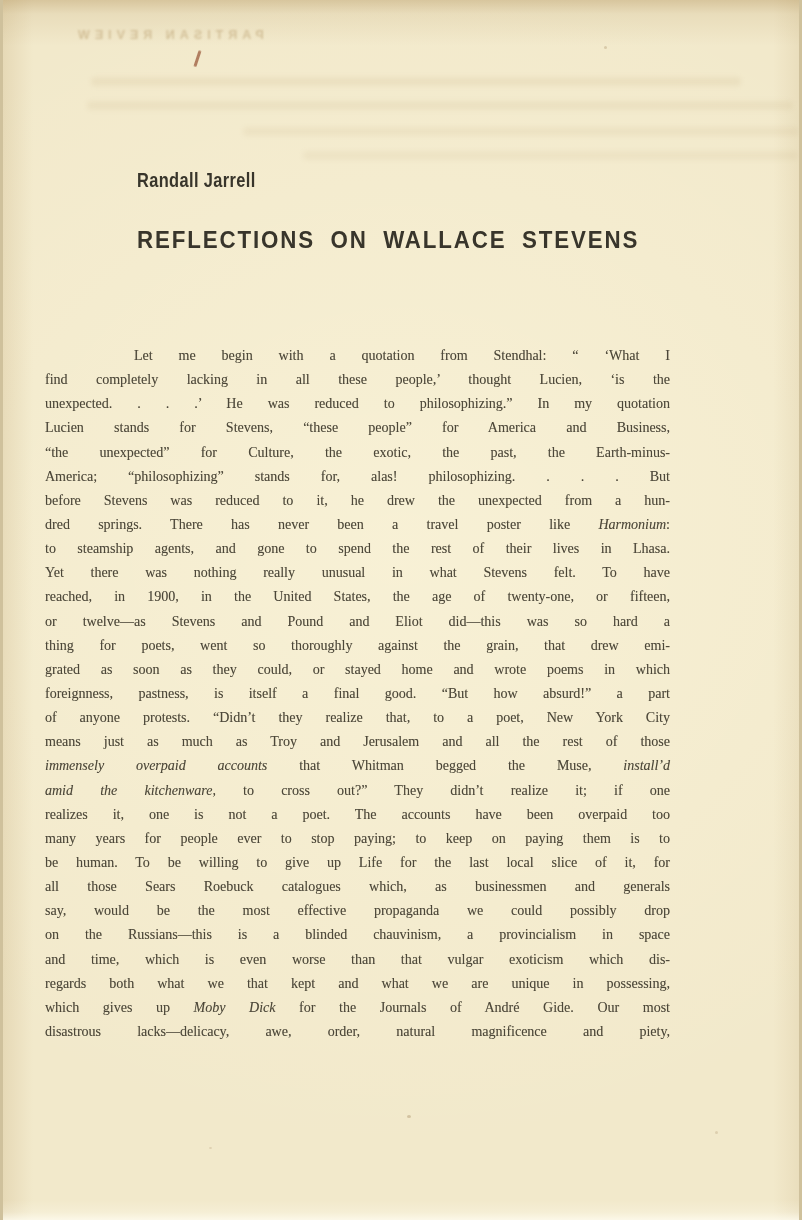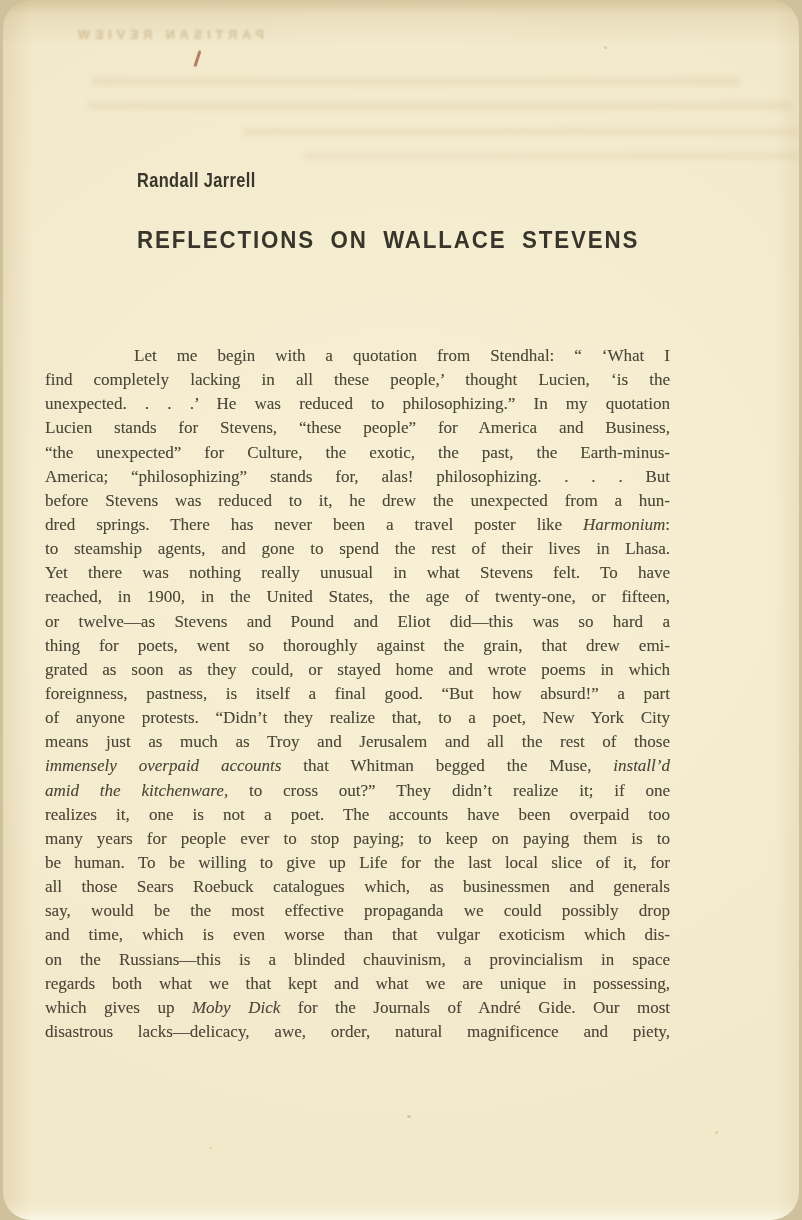--- a/index.html
+++ b/index.html
@@ -11,21 +11,20 @@
     margin: 0 auto;
     overflow: hidden;
     font-family: "Liberation Serif", serif;
     background:
       linear-gradient(180deg, rgba(176,144,88,0.40) 0px, rgba(176,144,88,0.14) 14px, rgba(176,144,88,0.0) 46px),
       linear-gradient(0deg, rgba(255,253,242,0.75) 0px, rgba(255,253,242,0.25) 8px, rgba(255,253,242,0.0) 20px),
       linear-gradient(90deg, rgba(176,144,88,0.18) 0px, rgba(176,144,88,0.0) 30px),
       linear-gradient(270deg, rgba(176,144,88,0.12) 0px, rgba(176,144,88,0.0) 26px),
       radial-gradient(120% 70% at 50% 45%, rgba(255,250,226,0.45) 0%, rgba(255,250,226,0.0) 70%),
       var(--paper, #f2e9cb);
-    border-radius: 28px;
   }
 
   
   .ghost-masthead {
     position: absolute; left: 70px; top: 27px; height: 16px;
     font-family: "Liberation Sans", sans-serif; font-weight: 700;
     font-size: 12.5px; line-height: 16px; letter-spacing: 5px;
     color: var(--ghost-ink, #b99e6e);
     opacity: 0.52; filter: blur(1.1px);
     transform: scaleX(-1); transform-origin: 50% 50%;
@@ -68,21 +67,21 @@
     font-family: "Liberation Sans", sans-serif; font-weight: 700;
     font-size: 24px; line-height: 26px; letter-spacing: 2px; word-spacing: 8px;
     color: var(--heading-ink, #38352b);
     transform: scaleX(0.93); transform-origin: 0 0;
     white-space: nowrap;
   }
 
   .body-text {
     position: absolute; left: 42px; top: 344px; width: 625px;
     color: var(--ink, #4c4739);
-    font-size: 17px;
+    font-size: 14px;
     text-shadow: 0.2px 0.2px 0.3px rgba(60,55,40,0.30);
     font-family: Liberation Serif, serif;
   }
   .line {
     height: 24.15px; line-height: 24.15px;
     text-align: justify;
     text-align-last: justify;
   }
   .line.indent { padding-left: 89px; }
   .line .it { font-style: italic; }
@@ -128,20 +127,20 @@
       <div class="line"><span>foreignness, pastness, is itself a final good. “But how absurd!” a part</span></div>
       <div class="line"><span>of anyone protests. “Didn’t they realize that, to a poet, New York City</span></div>
       <div class="line"><span>means just as much as Troy and Jerusalem and all the rest of those</span></div>
       <div class="line"><span class="it">immensely overpaid accounts</span><span> that Whitman begged the Muse, </span><span class="it">install’d</span></div>
       <div class="line"><span class="it">amid the kitchenware,</span><span> to cross out?” They didn’t realize it; if one</span></div>
       <div class="line"><span>realizes it, one is not a poet. The accounts have been overpaid too</span></div>
       <div class="line"><span>many years for people ever to stop paying; to keep on paying them is to</span></div>
       <div class="line"><span>be human. To be willing to give up Life for the last local slice of it, for</span></div>
       <div class="line"><span>all those Sears Roebuck catalogues which, as businessmen and generals</span></div>
       <div class="line"><span>say, would be the most effective propaganda we could possibly drop</span></div>
+      <div class="line"><span>on the Russians—this is a blinded chauvinism, a provincialism in space</span></div>
       <div class="line"><span>and time, which is even worse than that vulgar exoticism which dis-</span></div>
-      <div class="line"><span>on the Russians—this is a blinded chauvinism, a provincialism in space</span></div>
       <div class="line"><span>regards both what we that kept and what we are unique in possessing,</span></div>
       <div class="line"><span>which gives up </span><span class="it">Moby Dick</span><span> for the Journals of André Gide. Our most</span></div>
       <div class="line"><span>disastrous lacks—delicacy, awe, order, natural magnificence and piety,</span></div>
     </div>
 
 </div>
 
 </body></html>

